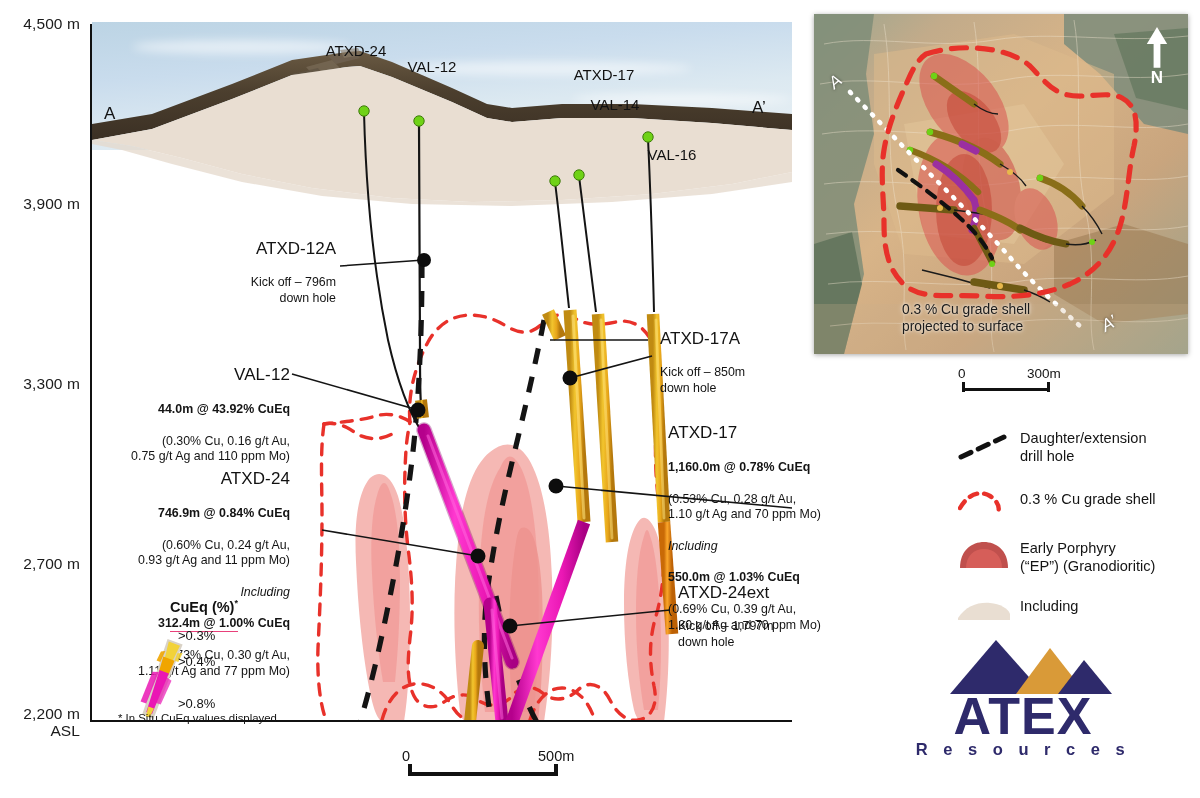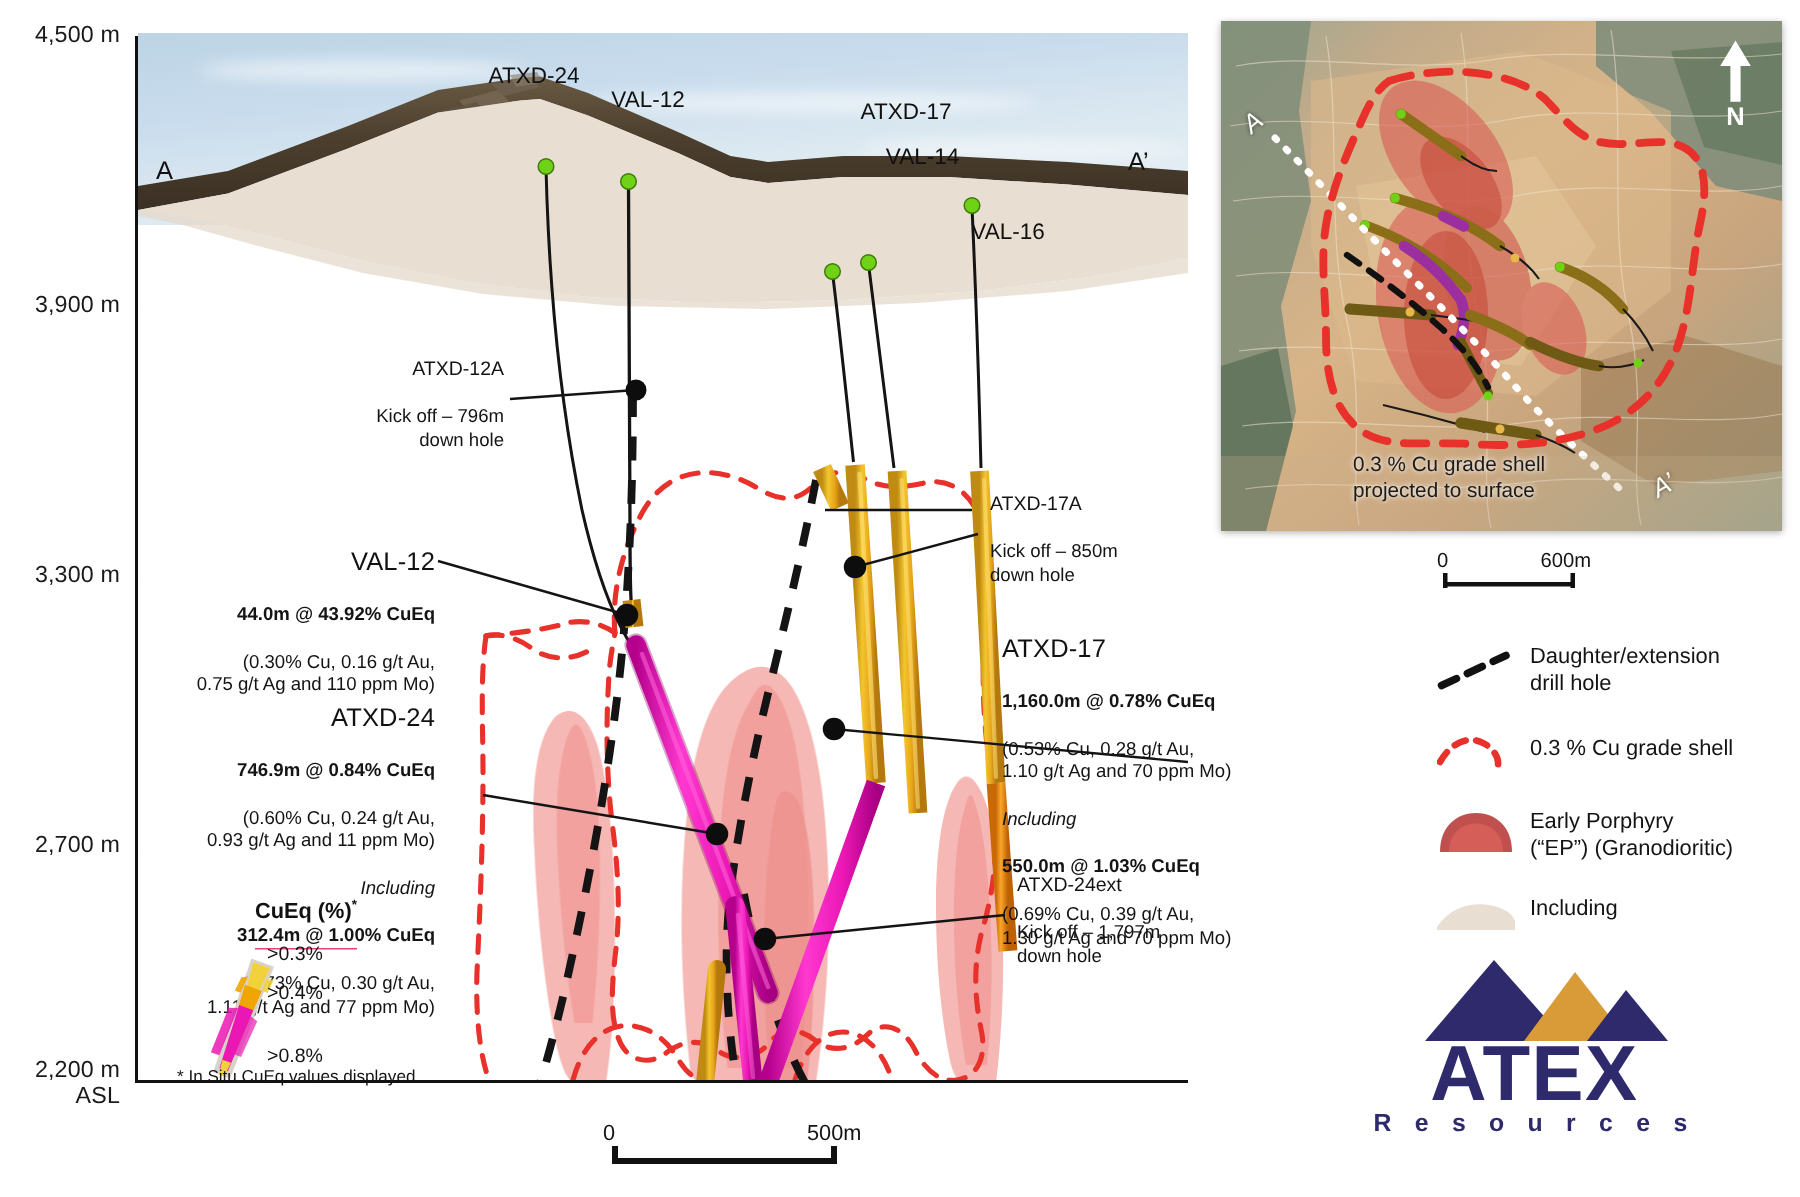--- a/index.html
+++ b/index.html
@@ -79,21 +79,21 @@
     white-space:nowrap;
   }
 
   .kick{
     position:absolute;
     font-size:12.4px;
     line-height:1.25;
     color:#141414;
     white-space:pre-line;
   }
-  .kick .hdr{font-size:13px;display:block;margin-bottom:1px;}
+  .kick .hdr{font-size:17px;display:block;margin-bottom:1px;}
 
   .ap{
     position:absolute;
     font-size:17px;
     color:#111;
   }
 
   
   .cueq{
     position:absolute;left:140px;top:598px;width:190px;
@@ -534,21 +534,21 @@
     </svg>
 
     <div class="insetA" style="left:16px;top:58px;transform:rotate(-40deg);">A</div>
     <div class="insetA" style="left:288px;top:300px;transform:rotate(-30deg);">A’</div>
 
     <div class="inset-cap" style="left:88px;top:288px;">0.3 % Cu grade shell
 projected to surface</div>
   </div>
 
   <div class="sb-lab" style="left:958px;top:366px;font-size:13.5px;">0</div>
-  <div class="sb-lab" style="left:1027px;top:366px;font-size:13.5px;">600m</div>
+  <div class="sb-lab" style="left:1027px;top:366px;font-size:13.5px;">300m</div>
   <div style="position:absolute;left:962px;top:388px;width:88px;height:3px;background:#111;"></div>
   <div style="position:absolute;left:962px;top:382px;width:3px;height:10px;background:#111;"></div>
   <div style="position:absolute;left:1047px;top:382px;width:3px;height:10px;background:#111;"></div>
 
   <div class="leg">
 
     <div class="leg-row" style="top:0;height:50px;">
       <svg viewBox="0 0 52 26" style="position:absolute;left:0;top:4px;width:52px;height:26px;">
         <path d="M3,23 L46,3" stroke="#111" stroke-width="5" stroke-dasharray="11 8" stroke-linecap="round" fill="none"></path>
       </svg>

